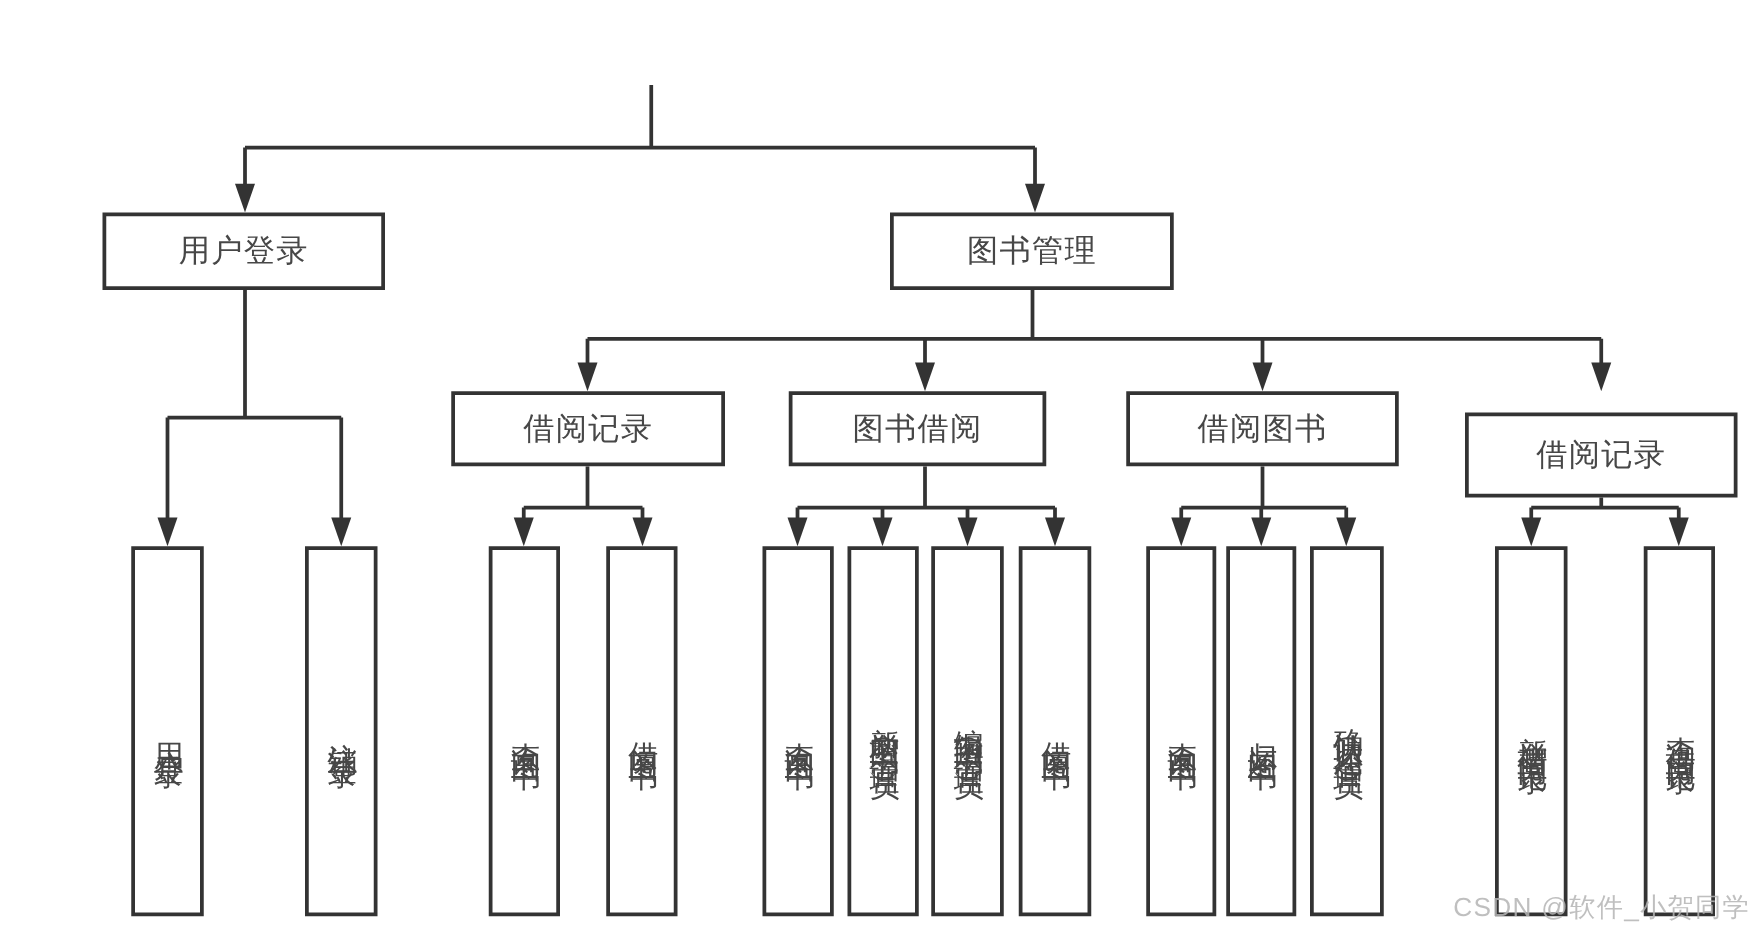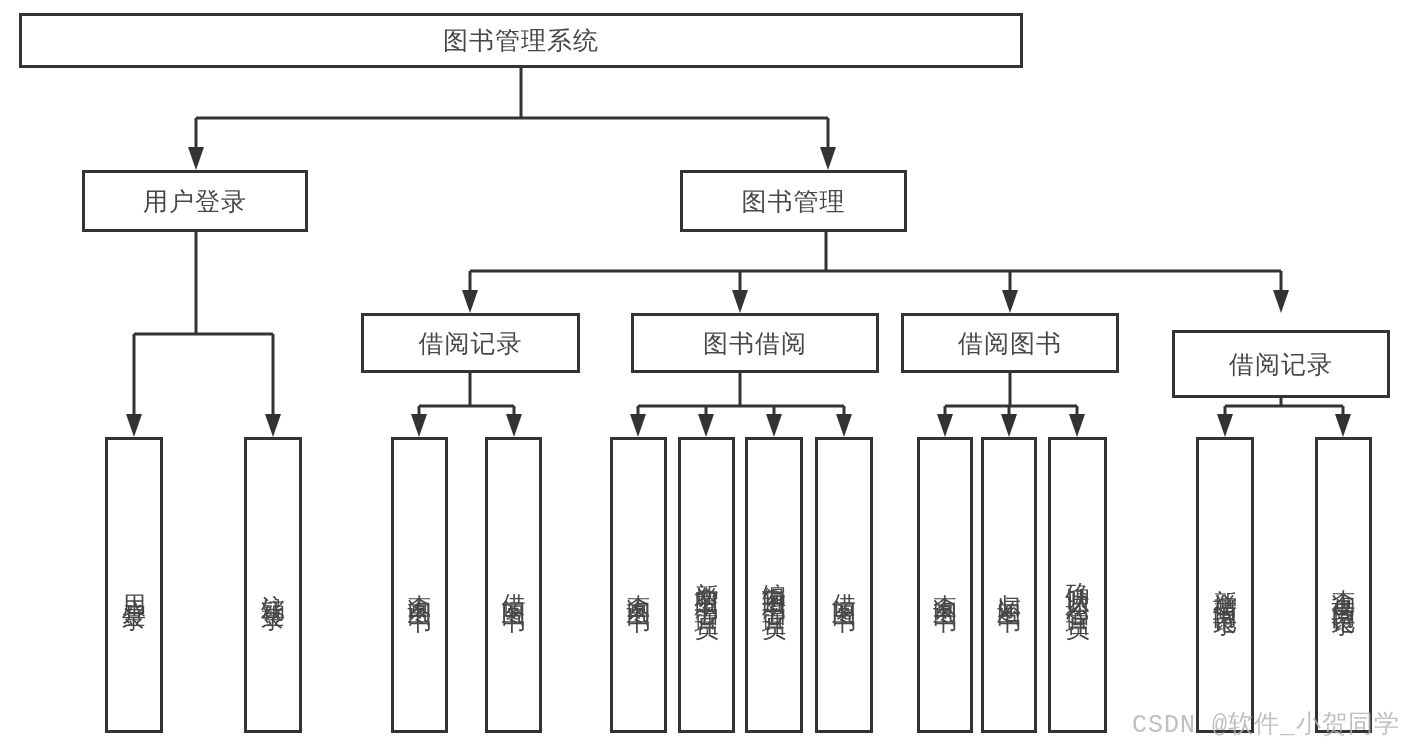--- a/index.html
+++ b/index.html
@@ -28,22 +28,22 @@
   .node .lbl{color:var(--text);line-height:1;white-space:nowrap;}
   .node.v .lbl{
     writing-mode:vertical-rl;
     text-orientation:mixed;
     font-size:24px;
     letter-spacing:5px;
     white-space:normal;
   }
   .watermark{
     position:absolute;right:5px;bottom:7px;z-index:6;
-    font-size:25px;color:var(--watermark);opacity:.85;
-    white-space:nowrap;letter-spacing:1px;font-family:Liberation Mono, monospace;
+    font-size:21px;color:var(--watermark);opacity:.85;
+    white-space:nowrap;letter-spacing:1px;
   }
 </style>
 </head>
 <body>
 
 <div class="canvas">
 
   <svg class="connectors" width="1405" height="747" viewBox="0 0 1405 747">
     <defs>
       <polygon id="ah" class="arrow" points="-8,-23 8,-23 0,0"></polygon>
@@ -76,35 +76,32 @@
     <path d="M1010 373 V406 M945 406 H1077 M945 406 V416 M1009 406 V416 M1077 406 V416"></path>
     <use href="#ah" x="945" y="437" class="arrow"></use>
     <use href="#ah" x="1009" y="437" class="arrow"></use>
     <use href="#ah" x="1077" y="437" class="arrow"></use>
 
     <path d="M1281 373 V406 M1225 406 H1343 M1225 406 V416 M1343 406 V416"></path>
     <use href="#ah" x="1225" y="437" class="arrow"></use>
     <use href="#ah" x="1343" y="437" class="arrow"></use>
   </svg>
 
-  <div class="node h" style="left:19px;top:13px;width:1004px;height:55px">
-    <span class="lbl">图书管理系统</span>
-  </div>
 
   <div class="node h" style="left:82px;top:170px;width:226px;height:62px">
     <span class="lbl">用户登录</span>
   </div>
-  <div class="node h" style="left:680px;top:170px;width:227px;height:62px">
+  <div class="node h" style="left:712px;top:170px;width:227px;height:62px">
     <span class="lbl">图书管理</span>
   </div>
 
   <div class="node h" style="left:361px;top:313px;width:219px;height:60px">
     <span class="lbl">借阅记录</span>
   </div>
-  <div class="node h" style="left:631px;top:313px;width:248px;height:60px">
+  <div class="node h" style="left:631px;top:313px;width:206px;height:60px">
     <span class="lbl">图书借阅</span>
   </div>
   <div class="node h" style="left:901px;top:313px;width:218px;height:60px">
     <span class="lbl">借阅图书</span>
   </div>
   <div class="node h" style="left:1172px;top:330px;width:218px;height:68px">
     <span class="lbl">借阅记录</span>
   </div>
 
   <div class="node v" style="left:105px;width:58px">

